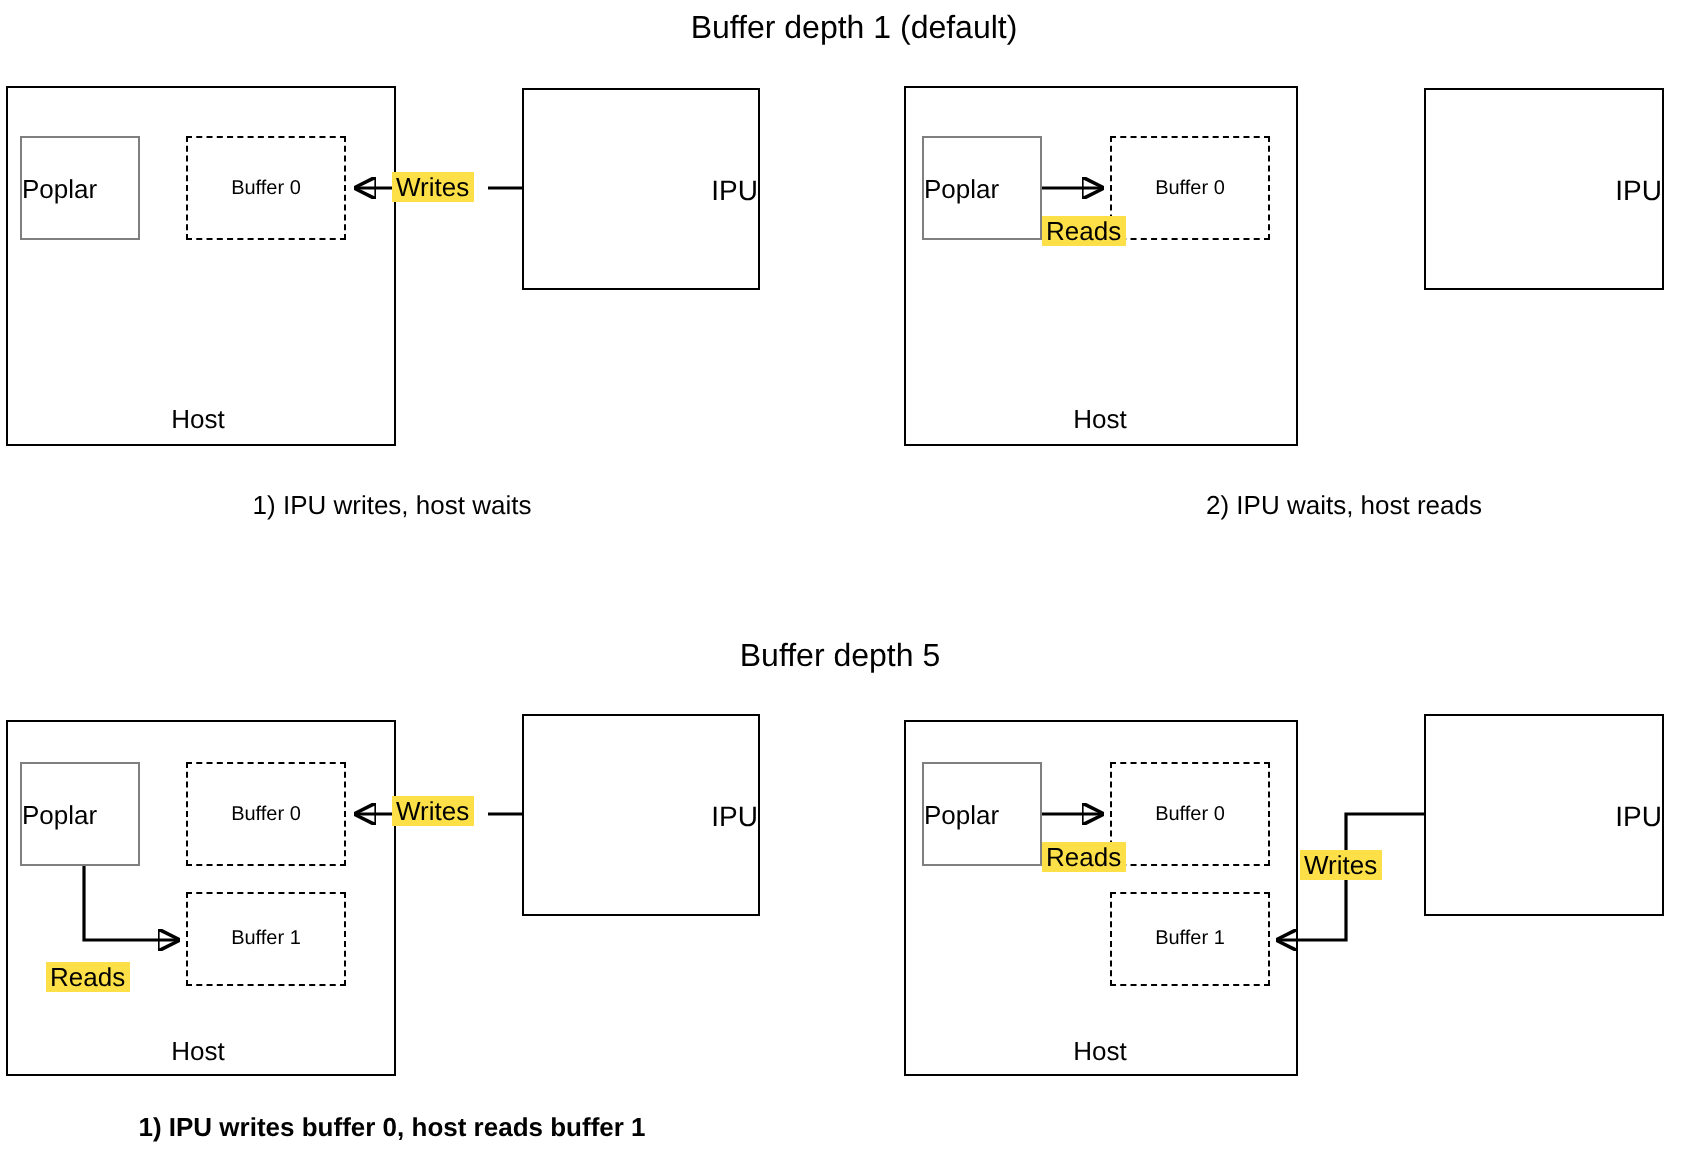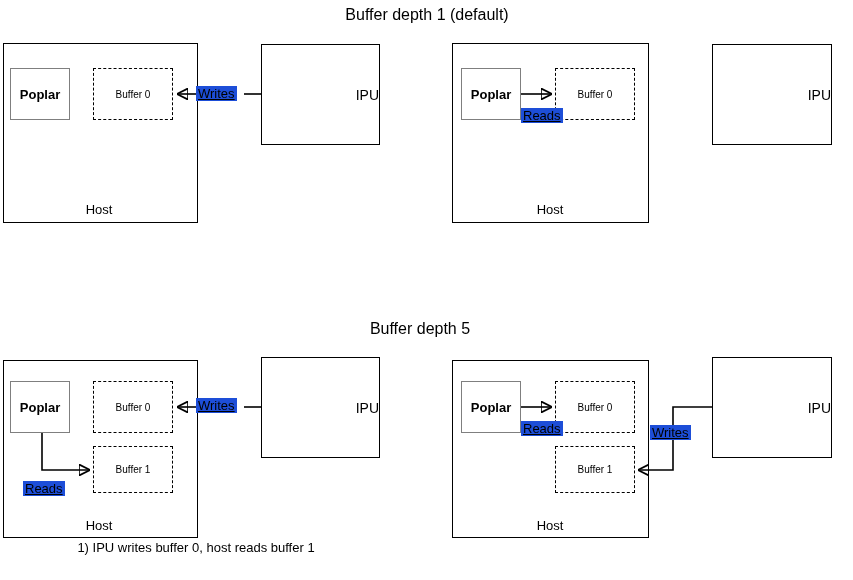--- a/index.html
+++ b/index.html
@@ -52,24 +52,23 @@
     justify-content: flex-end;
     font-size: 14px;
   }
   .poplar-box {
     position: absolute;
     border: 1.4px solid #7f7f7f;
     background: #ffffff;
     box-sizing: border-box;
     display: flex;
     align-items: center;
-    justify-content: center;
+    justify-content: flex-start;
     font-size: 13px;
     z-index: 4;
-    font-weight: bold;
   }
   .buffer-box {
     position: absolute;
     border: 1.6px dashed #000;
     background: transparent;
     box-sizing: border-box;
     display: flex;
     align-items: center;
     justify-content: center;
     font-size: 10px;
@@ -78,24 +77,23 @@
   .host-label {
     position: absolute;
     font-size: 13px;
     white-space: nowrap;
     transform: translateX(-50%);
   }
   .edge-label {
     position: absolute;
     font-size: 13px;
     white-space: nowrap;
-    background: #1d4ed8;
+    background: #fde047;
     padding: 0 2px;
     z-index: 6;
-    text-decoration: underline;
   }
   svg.wires {
     position: absolute;
     left: 0;
     top: 0;
     width: 853px;
     height: 580px;
     overflow: visible;
     pointer-events: none;
     z-index: 2;
@@ -128,20 +126,23 @@
   </div>
 
   <div class="ipu-box" style="left:261px; top:44px; width:119px; height:101px;">
     <span>IPU</span>
   </div>
 
   <div class="edge-label" style="left:196px; top:86px;">
     <span>Writes</span>
   </div>
 
+  <div class="caption" style="left:196px; top:245px;">
+    <span>1) IPU writes, host waits</span>
+  </div>
 
   <div class="host-box" style="left:452px; top:43px; width:197px; height:180px;"></div>
 
   <div class="poplar-box" style="left:461px; top:68px; width:60px; height:52px;">
     <span>Poplar</span>
   </div>
 
   <div class="buffer-box" style="left:555px; top:68px; width:80px; height:52px;">
     <span>Buffer 0</span>
   </div>
@@ -151,20 +152,23 @@
   </div>
 
   <div class="ipu-box" style="left:712px; top:44px; width:120px; height:101px;">
     <span>IPU</span>
   </div>
 
   <div class="edge-label" style="left:521px; top:108px;">
     <span>Reads</span>
   </div>
 
+  <div class="caption" style="left:672px; top:245px;">
+    <span>2) IPU waits, host reads</span>
+  </div>
 
   <div class="title" style="left:420px; top:320px;">Buffer depth 5</div>
 
   <div class="host-box" style="left:3px; top:360px; width:195px; height:178px;"></div>
 
   <div class="poplar-box" style="left:10px; top:381px; width:60px; height:52px;">
     <span>Poplar</span>
   </div>
 
   <div class="buffer-box" style="left:93px; top:381px; width:80px; height:52px;">
@@ -184,21 +188,21 @@
   </div>
 
   <div class="edge-label" style="left:196px; top:398px;">
     <span>Writes</span>
   </div>
 
   <div class="edge-label" style="left:23px; top:481px;">
     <span>Reads</span>
   </div>
 
-  <div class="caption" style="left:196px; top:540px;">
+  <div class="caption" style="left:196px; top:556px;font-weight:bold;">
     <span>1) IPU writes buffer 0, host reads buffer 1</span>
   </div>
 
   <div class="host-box" style="left:452px; top:360px; width:197px; height:178px;"></div>
 
   <div class="poplar-box" style="left:461px; top:381px; width:60px; height:52px;">
     <span>Poplar</span>
   </div>
 
   <div class="buffer-box" style="left:555px; top:381px; width:80px; height:52px;">

